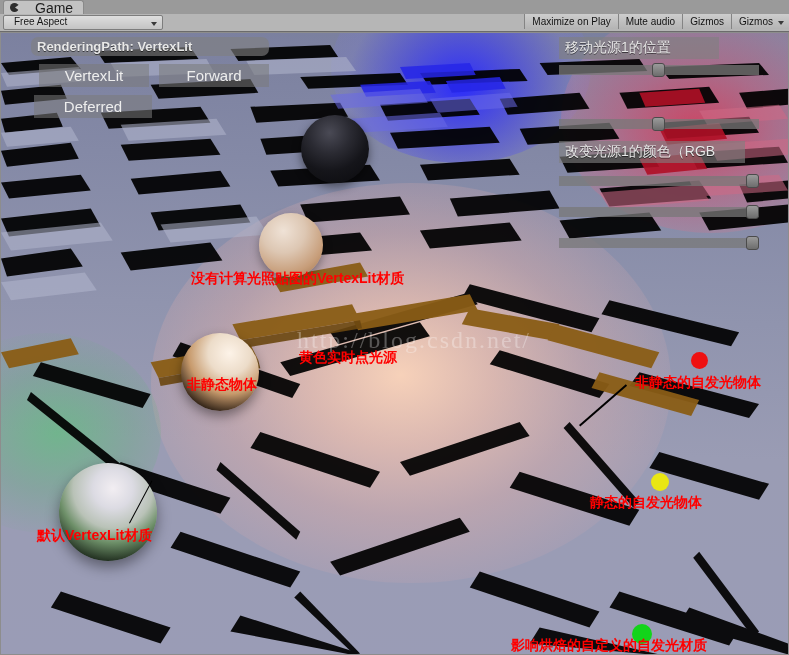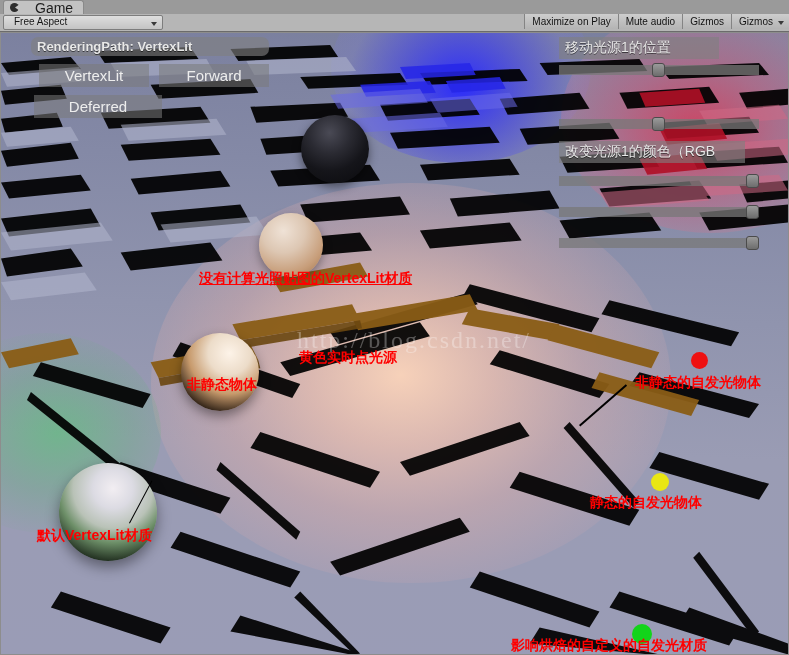--- a/index.html
+++ b/index.html
@@ -367,21 +367,21 @@
       <div class="gui gui-label" style="left:30px; top:4px; width:238px;border-radius:7px;">
         <span>RenderingPath: VertexLit</span>
       </div>
 
       <div class="gui gui-btn" style="left:38px; top:31px; width:110px;">
         <span>VertexLit</span>
       </div>
       <div class="gui gui-btn" style="left:158px; top:31px; width:110px;">
         <span>Forward</span>
       </div>
-      <div class="gui gui-btn" style="left:33px; top:62px; width:128px;">
+      <div class="gui gui-btn" style="left:33px; top:62px; width:118px;">
         <span>Deferred</span>
       </div>
 
       <div class="gui gui-label cjk" style="left:558px; top:4px; width:160px;">
         <span>移动光源1的位置</span>
       </div>
       <div class="slider" style="left:558px; top:32px; width:200px;">
         <div class="knob" style="left:93px;"></div>
       </div>
 
@@ -395,21 +395,21 @@
       <div class="slider" style="left:558px; top:143px; width:200px;">
         <div class="knob" style="left:187px;"></div>
       </div>
       <div class="slider" style="left:558px; top:174px; width:200px;">
         <div class="knob" style="left:187px;"></div>
       </div>
       <div class="slider" style="left:558px; top:205px; width:200px;">
         <div class="knob" style="left:187px;"></div>
       </div>
 
-      <div class="anno" style="left:198px; top:237px;text-decoration:underline;">没有计算光照贴图的VertexLit材质</div>
+      <div class="anno" style="left:190px; top:237px;">没有计算光照贴图的VertexLit材质</div>
       <div class="anno" style="left:298px; top:316px;">黄色实时点光源</div>
       <div class="anno" style="left:186px; top:343px;">非静态物体</div>
       <div class="anno" style="left:634px; top:341px;">非静态的自发光物体</div>
       <div class="anno" style="left:589px; top:461px;">静态的自发光物体</div>
       <div class="anno" style="left:36px; top:494px;">默认VertexLit材质</div>
       <div class="anno" style="left:510px; top:604px;">影响烘焙的自定义的自发光材质</div>
 
     </div>
   </div>
 </div>

